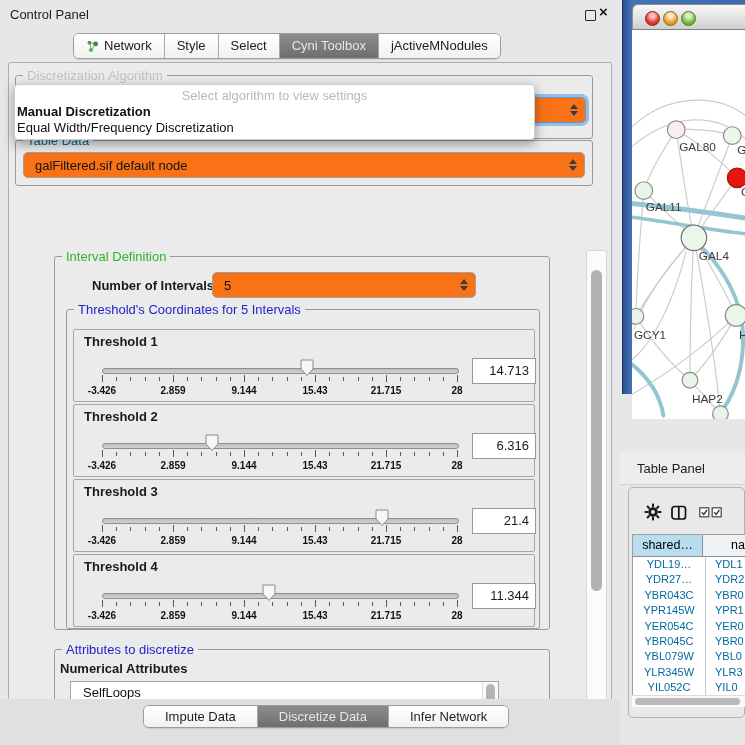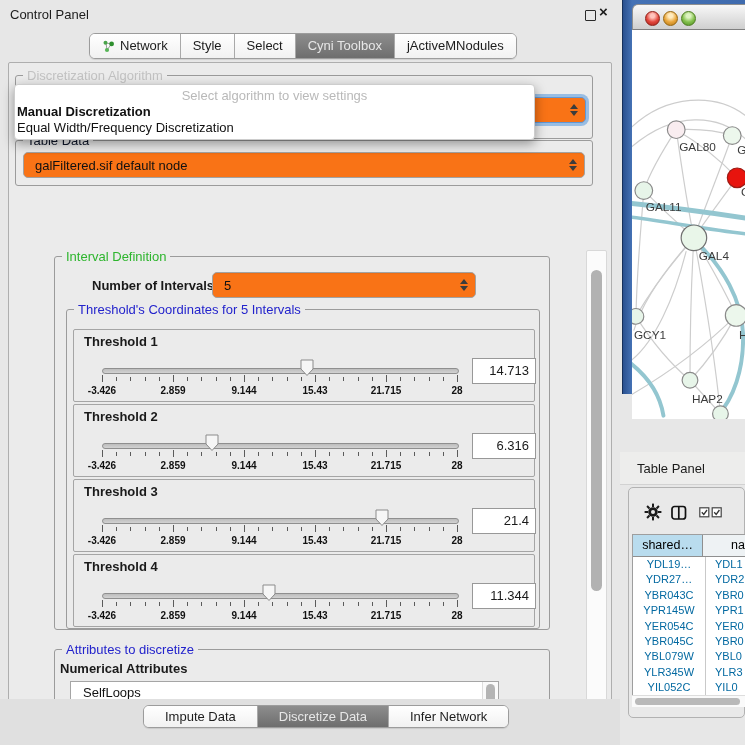--- a/index.html
+++ b/index.html
@@ -11,30 +11,30 @@
   .cp-title{position:absolute;left:10px;top:7px;font-size:13px;color:#1d1d1d;}
   .win-float{position:absolute;left:585px;top:10px;width:9px;height:9px;border:1.6px solid #2a2a2a;border-radius:1px;}
   .win-close{position:absolute;left:599px;top:3px;font-size:15px;font-weight:bold;color:#1b1b1b;}
 
   .seg{position:absolute;display:flex;border:1px solid #9c9c9c;border-radius:6px;overflow:hidden;
        background:#fdfdfd;box-shadow:0 1px 1px rgba(0,0,0,.10);}
   .seg-item{display:flex;align-items:center;gap:5px;padding:0 12px;font-size:13px;color:#1c1c1c;
             background:linear-gradient(#ffffff,#f1f1f1);border-right:1px solid #a9a9a9;white-space:nowrap;}
   .seg-item:last-child{border-right:none;}
   .seg-item.sel{background:linear-gradient(#8d8d8d,#6e6e6e);color:#e7e7e7;align-items:center;}
-  #top-tabs{left:89px;top:33px;height:24px;}
+  #top-tabs{left:73px;top:33px;height:24px;}
   #top-tabs .seg-item{line-height:22px;}
   #bottom-tabs{left:143px;top:705px;height:21px;}
   #bottom-tabs .seg-item{line-height:19px;padding:0 21px;}
 
   .content-panel{position:absolute;left:8px;top:62px;width:602px;height:637px;
                  background:#ebebeb;border:1px solid #aeaeae;border-radius:2px;}
 
   .group{position:absolute;border:1px solid #9b9b9b;border-radius:3px;}
-  .gtitle{position:absolute;top:-8px;left:7px;background:#ebebeb;padding:0 4px;font-size:13px;color:#0f172a;white-space:nowrap;}
+  .gtitle{position:absolute;top:-8px;left:7px;background:#ebebeb;padding:0 4px;font-size:13px;color:#0369a1;white-space:nowrap;}
   .gtitle.faded{color:#c2c2c2;}
   .gtitle.green{color:#2db52d;}
   .gtitle.blue{color:#2323cc;}
 
   .combo{position:absolute;background:#f97316;border:1px solid #a2a2a2;border-radius:5px;
          font-size:13px;display:flex;align-items:center;box-shadow:inset 0 1px 1px rgba(0,0,0,.05);}
   .combo .cval{padding-left:11px;color:#111;}
   .stepper{position:absolute;right:7px;top:50%;transform:translateY(-50%);display:flex;flex-direction:column;gap:2px;}
   .stepper .up{width:0;height:0;border-left:4px solid transparent;border-right:4px solid transparent;border-bottom:5px solid #3c3c3c;}
   .stepper .dn{width:0;height:0;border-left:4px solid transparent;border-right:4px solid transparent;border-top:5px solid #3c3c3c;}

